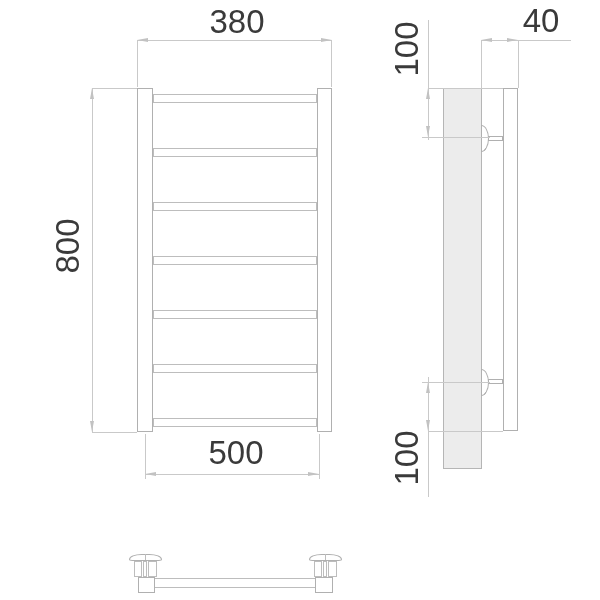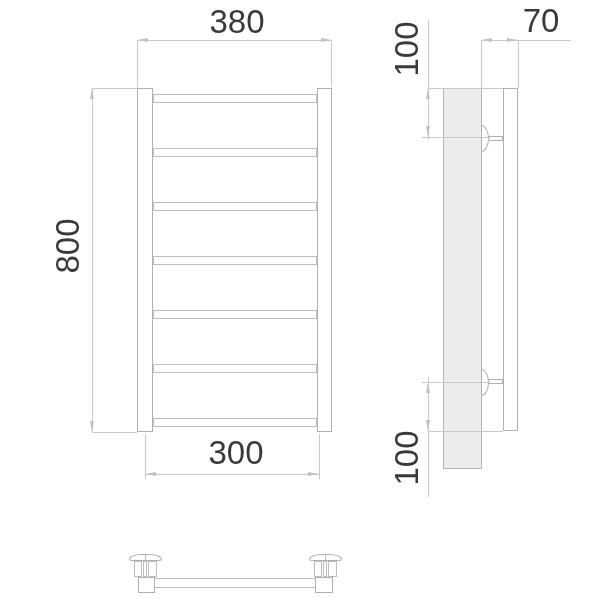--- a/index.html
+++ b/index.html
@@ -58,21 +58,21 @@
     <div class="arr arr-d" style="left:89.5px;top:421px;"></div>
     <div class="dimtxt rot" style="left:67px;top:246px;">800</div>
   </div>
 
   <div>
     <div class="dl" style="left:145px;top:473.5px;width:173.5px;height:1px;"></div>
     <div class="dl" style="left:145px;top:434px;width:1px;height:45px;"></div>
     <div class="dl" style="left:318.5px;top:434px;width:1px;height:45px;"></div>
     <div class="arr arr-l" style="left:145px;top:471.5px;"></div>
     <div class="arr arr-r" style="left:308px;top:471.5px;"></div>
-    <div class="dimtxt" style="left:236px;top:452px;">300</div>
+    <div class="dimtxt" style="left:236px;top:452px;">500</div>
   </div>
 
   <div>
 
     <div class="o fill" style="left:443px;top:87.5px;width:39px;height:381px;"></div>
 
     <div class="o" style="left:502.5px;top:88px;width:15px;height:343px;"></div>
 
     <div class="o" style="left:480.5px;top:125px;width:8px;height:27px;border-radius:0 8px 8px 0 / 0 14px 14px 0;"></div>
     <div class="o" style="left:487.5px;top:135.5px;width:15.5px;height:5px;"></div>
@@ -80,21 +80,21 @@
     <div class="o" style="left:480.5px;top:369px;width:8px;height:27px;border-radius:0 8px 8px 0 / 0 14px 14px 0;"></div>
     <div class="o" style="left:487.5px;top:379px;width:15.5px;height:5px;"></div>
   </div>
 
   <div>
     <div class="dl" style="left:480.5px;top:39.5px;width:90px;height:1px;"></div>
     <div class="dl" style="left:480.5px;top:39.5px;width:1px;height:48px;"></div>
     <div class="dl" style="left:517.5px;top:39.5px;width:1px;height:48.5px;"></div>
     <div class="arr arr-l" style="left:480.5px;top:37.5px;"></div>
     <div class="arr arr-r" style="left:506.5px;top:37.5px;"></div>
-    <div class="dimtxt" style="left:541px;top:20px;">70</div>
+    <div class="dimtxt" style="left:541px;top:20px;">40</div>
   </div>
 
   <div>
     <div class="dl" style="left:427.5px;top:20px;width:1px;height:120px;"></div>
     <div class="dl" style="left:427.5px;top:87.5px;width:75px;height:1px;"></div>
     <div class="dl" style="left:422px;top:137px;width:68px;height:1px;"></div>
     <div class="arr arr-u" style="left:425.5px;top:88px;"></div>
     <div class="arr arr-d" style="left:425.5px;top:126px;"></div>
     <div class="dimtxt rot" style="left:406px;top:49px;">100</div>
   </div>

